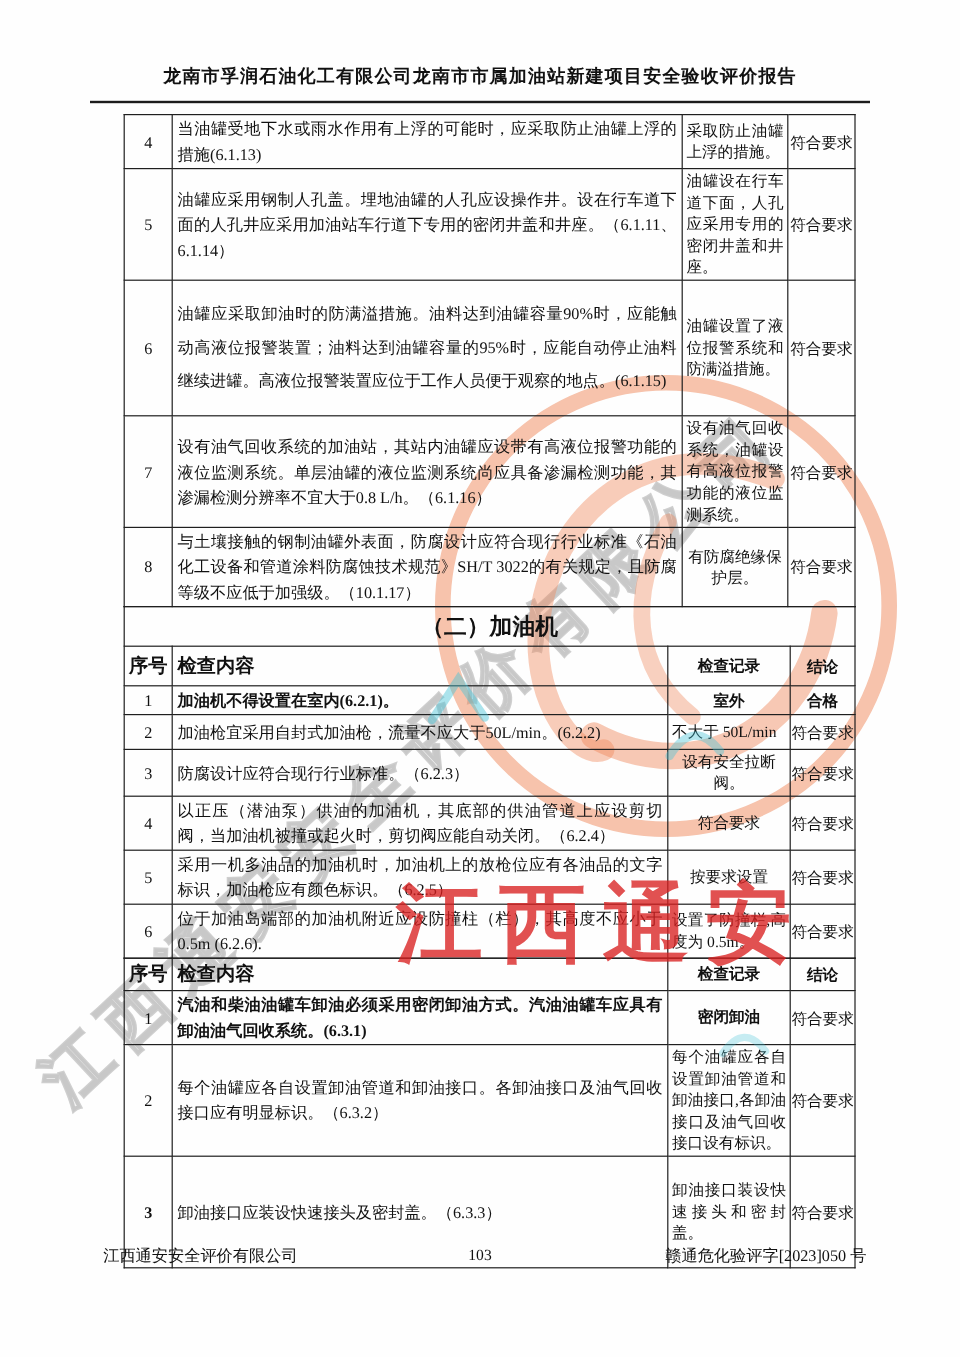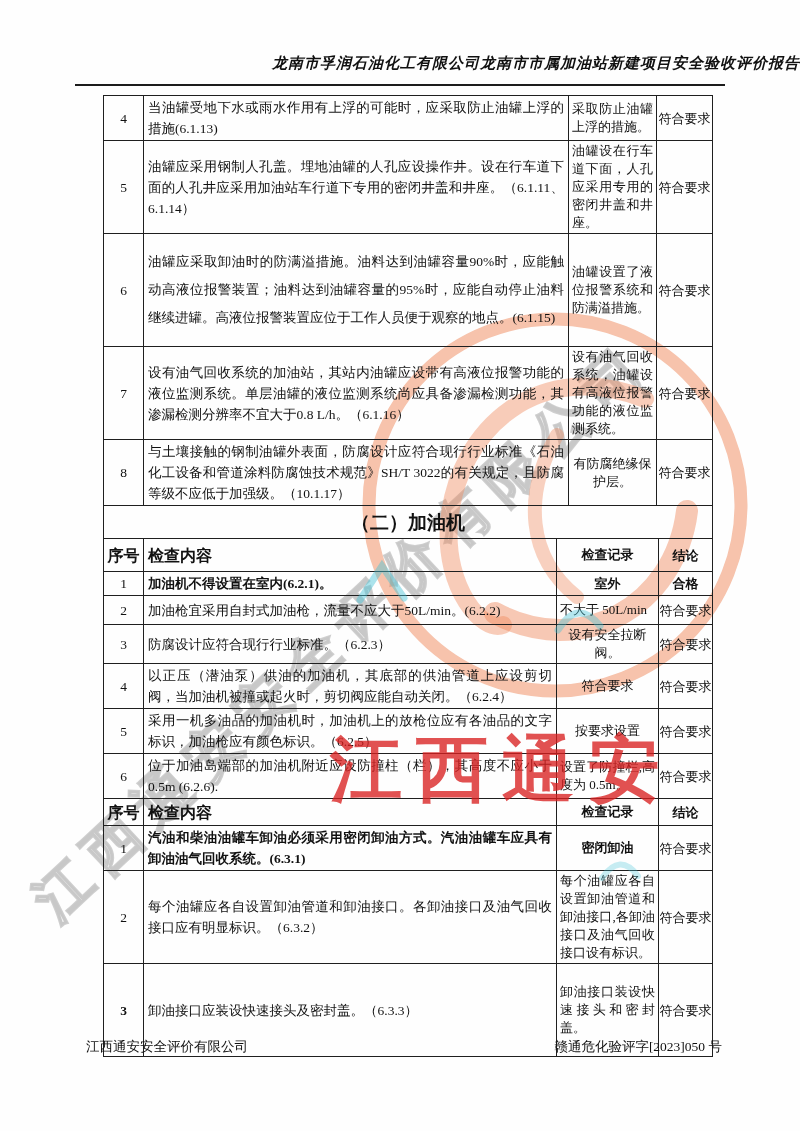--- a/index.html
+++ b/index.html
@@ -1,20 +1,20 @@
 <!DOCTYPE html>
 <html><head>
 <meta charset="utf-8">
 <style>
   html,body{margin:0;padding:0;background:#ffffff;}
   .page{position:relative;width:800px;height:1131px;background:#fefefe;overflow:hidden;
         font-family:"Liberation Serif","DejaVu Serif",serif;color:#111;}
   
-  .doc-header{position:absolute;top:54px;left:0;width:800px;text-align:right;
-              font-size:15px;font-weight:600;letter-spacing:1px;z-index:2;font-style:italic;}
+  .doc-header{position:absolute;top:54px;left:0;width:800px;text-align:center;
+              font-size:15px;font-weight:600;letter-spacing:1px;z-index:2;}
   .header-rule{position:absolute;top:84px;left:75px;width:650px;height:0;
                border-top:2px solid #1c1c1c;z-index:2;}
   
   .tables{position:absolute;top:96px;left:103px;width:609px;z-index:2;}
   table{border-collapse:collapse;width:609px;table-layout:fixed;}
   table{margin-top:-1px;}
   td,th{border:1px solid #1f1f1f;padding:1px 4px;vertical-align:middle;
         font-size:13.5px;line-height:21px;overflow:hidden;}
   th{font-weight:bold;font-size:16px;}
   .cell-seq{text-align:center;width:40px;padding:0;}
@@ -214,20 +214,21 @@
             <td class="cell-seq b">3</td>
             <td class="cell-content">卸油接口应装设快速接头及密封盖。（6.3.3）</td>
             <td class="cell-record long">卸油接口装设快速接头和密封盖。</td>
             <td class="cell-result">符合要求</td>
           </tr>
         </tbody>
     </table>
   </div>
 
   <div class="doc-footer">
+    <span class="footer-center">103</span>
     <span class="footer-left">江西通安安全评价有限公司</span>
     <span class="footer-right">赣通危化验评字[2023]050 号</span>
   </div>
 
   <div class="wm-over">
     <div class="wm-red">江西通安</div>
     <svg class="wm-cyan" width="800" height="1131" viewBox="0 0 800 1131">
       <path d="M 318 600 L 340 566 L 362 598" fill="none" stroke="rgba(70,195,215,0.45)" stroke-width="7" stroke-linecap="round"></path>
       <path d="M 516 630 Q 536 598 558 626" fill="none" stroke="rgba(70,195,215,0.40)" stroke-width="7" stroke-linecap="round"></path>
       <path d="M 560 878 Q 578 852 596 876" fill="none" stroke="rgba(70,195,215,0.30)" stroke-width="6" stroke-linecap="round"></path>

